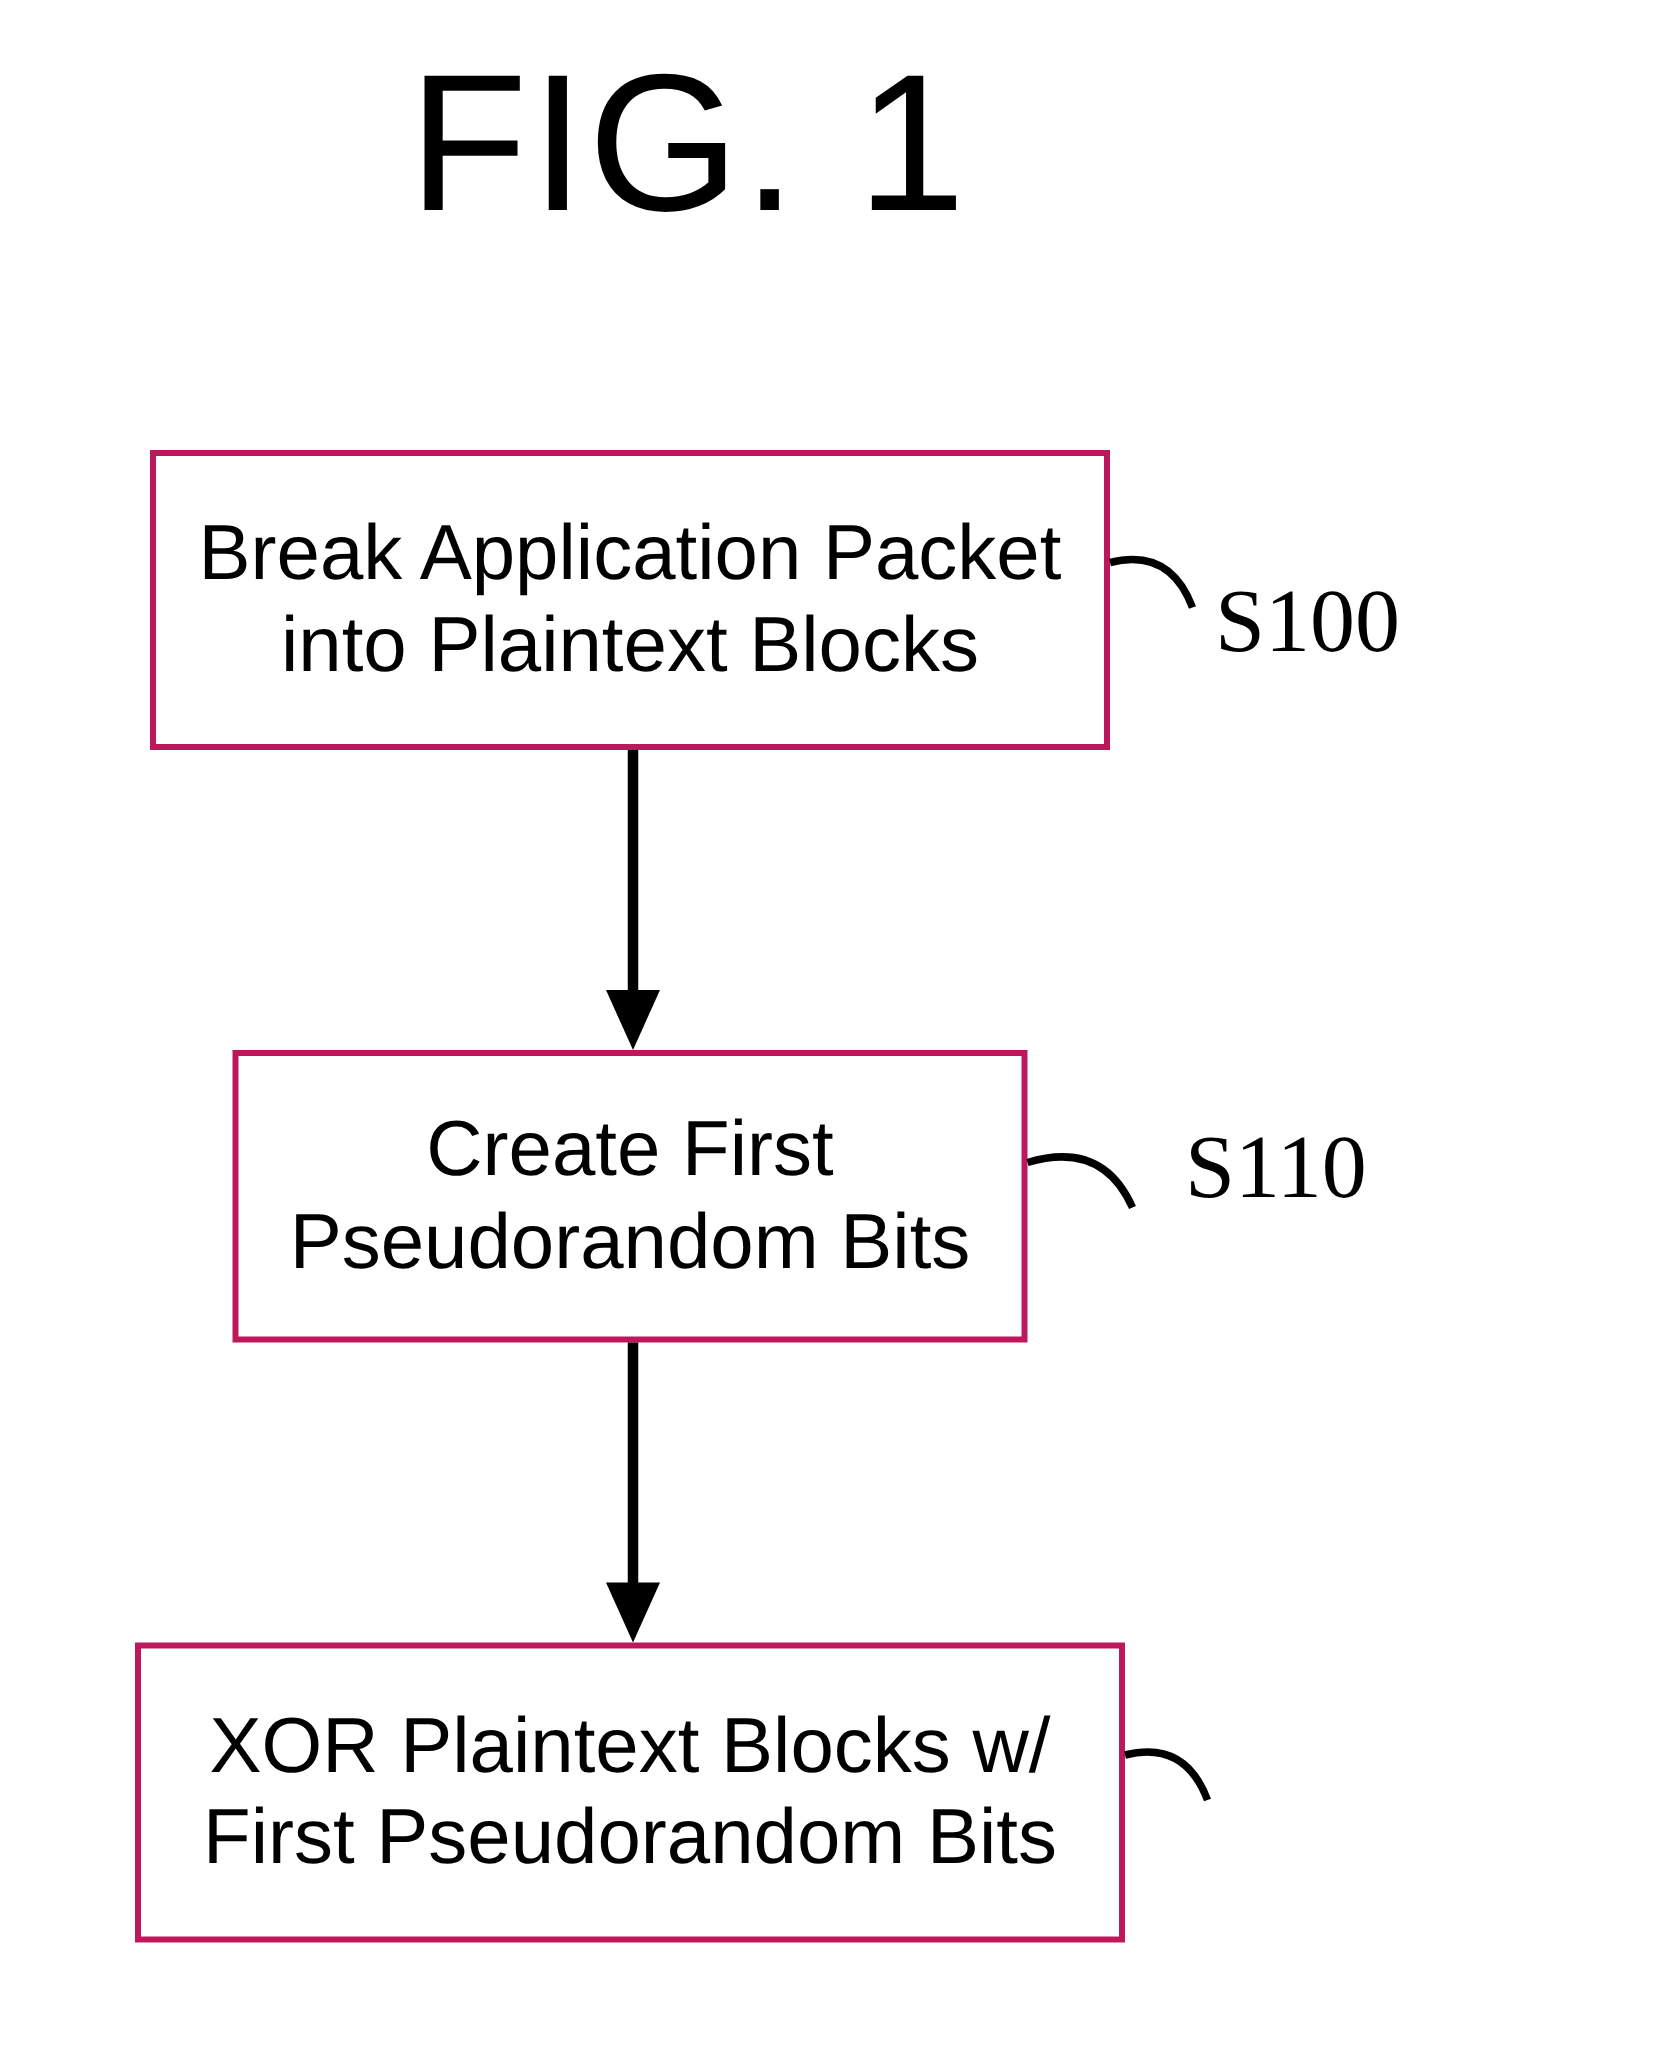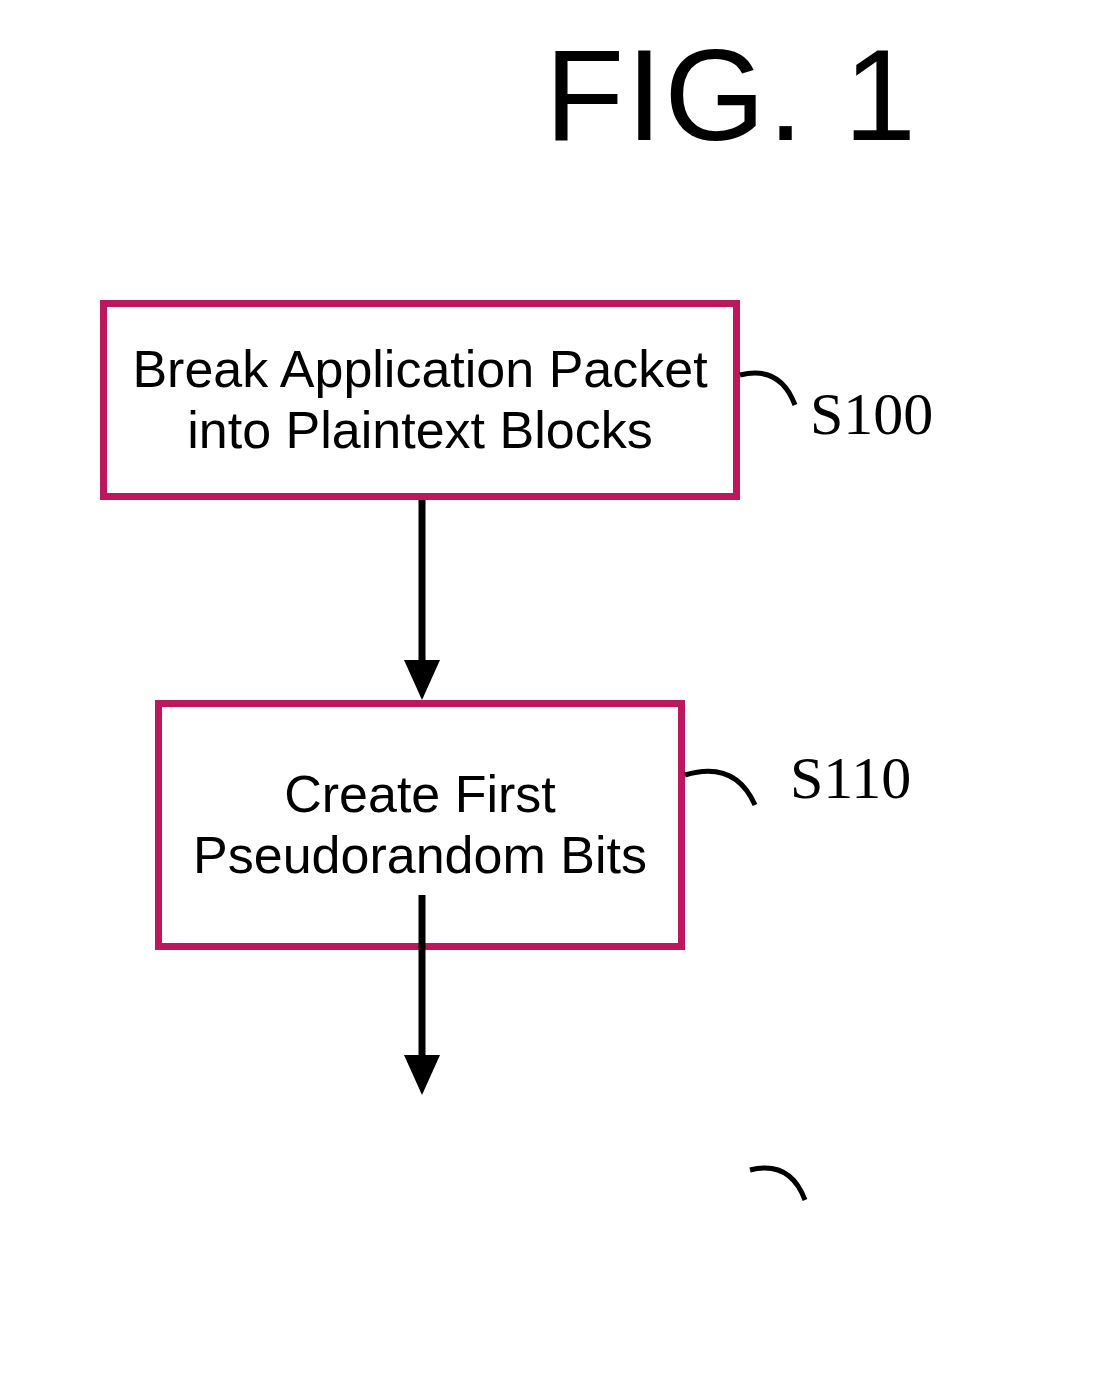--- a/index.html
+++ b/index.html
@@ -14,28 +14,28 @@
   .canvas {
     position: relative;
     width: 1114px;
     height: 1380px;
   }
   .title {
     position: absolute;
     top: 20px;
     left: 0;
     width: 918px;
-    text-align: right;
+    text-align: center;
     font-size: 130px;
     font-weight: 400;
     letter-spacing: 2px;
   }
   .box {
     position: absolute;
-    border: 7px solid #be185d;
+    border: 4px solid #be185d;
     background: #fff;
     box-sizing: border-box;
     display: flex;
     align-items: center;
     justify-content: center;
     text-align: center;
     font-size: 52px;
     line-height: 1.18;
     padding: 10px 17px;
   }
@@ -66,33 +66,39 @@
   <svg class="arrow" style="left:740px; top:360px;" width="90" height="70">
     <path d="M0 15 Q 40 5, 55 45" stroke="#000" stroke-width="5" fill="none"></path>
   </svg>
   <div class="step-label" style="left:810px; top:380px;">S100</div>
 
   <svg class="arrow" style="left:410px; top:500px;" width="40" height="200">
     <line x1="12" y1="0" x2="12" y2="170" stroke="#000" stroke-width="7"></line>
     <polygon points="12,200 -6,160 30,160" fill="#000"></polygon>
   </svg>
 
-  <div class="box" style="left:155px; top:700px; width:530px; height:250px;">
+  <div class="box" style="left:155px; top:700px; width:530px; height:195px;">
     <div>
       <span>Create First</span><br>
       <span>Pseudorandom Bits</span>
     </div>
   </div>
   <svg class="arrow" style="left:685px; top:760px;" width="100" height="70">
     <path d="M0 15 Q 50 0, 70 45" stroke="#000" stroke-width="5" fill="none"></path>
   </svg>
   <div class="step-label" style="left:790px; top:744px;">S110</div>
 
   <svg class="arrow" style="left:410px; top:895px;" width="40" height="200">
     <line x1="12" y1="0" x2="12" y2="170" stroke="#000" stroke-width="7"></line>
     <polygon points="12,200 -6,160 30,160" fill="#000"></polygon>
   </svg>
 
+  <div class="box" style="left:90px; top:1095px; width:660px; height:200px;">
+    <div>
+      <span>XOR Plaintext Blocks w/</span><br>
+      <span>First Pseudorandom Bits</span>
+    </div>
+  </div>
   <svg class="arrow" style="left:750px; top:1155px;" width="90" height="70">
     <path d="M0 15 Q 40 5, 55 45" stroke="#000" stroke-width="5" fill="none"></path>
   </svg>
 
 </div>
 
 </body></html>

